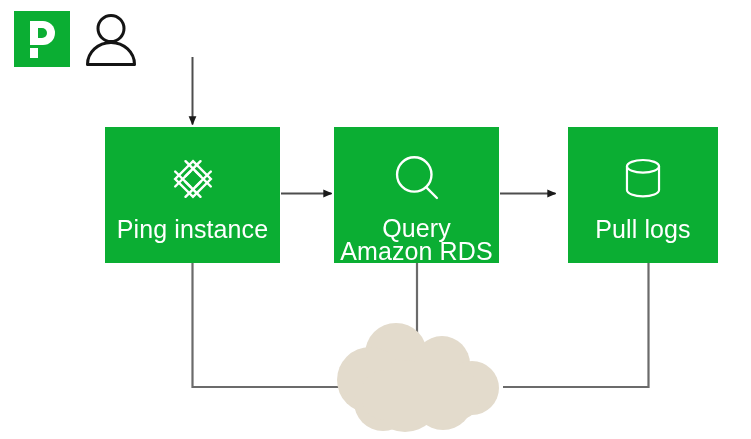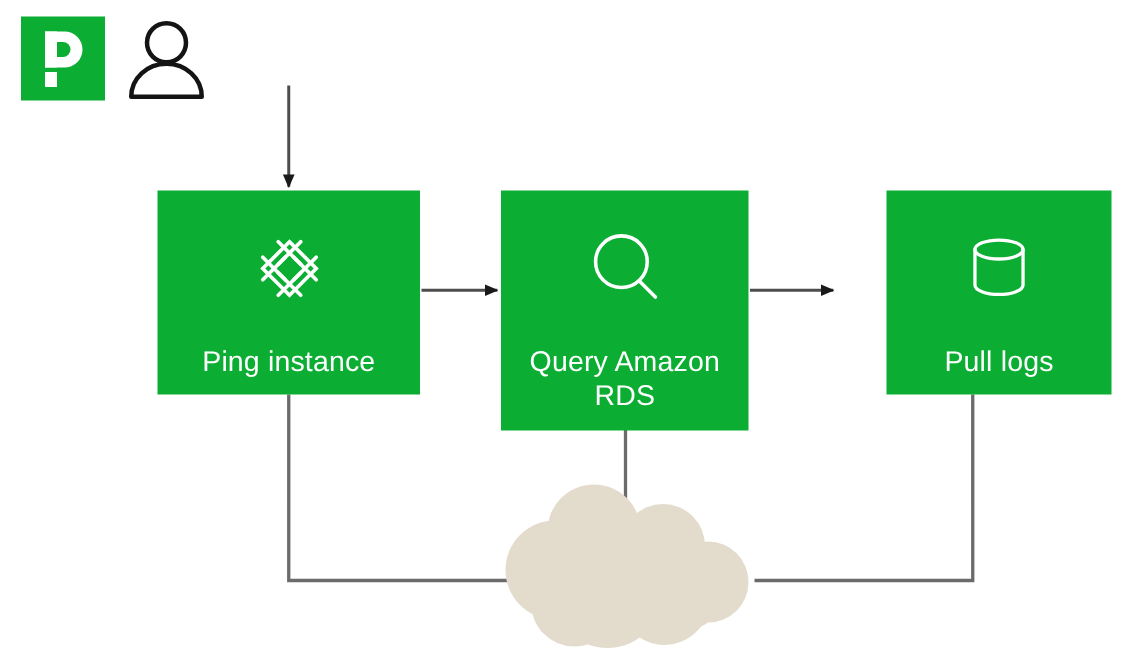--- a/index.html
+++ b/index.html
@@ -115,31 +115,31 @@
   .step-icon {
     margin-top: 21px;
     height: 62px;
     display: flex;
     align-items: center;
     justify-content: center;
   }
   .step-label {
     color: #ffffff;
     font-family: "Liberation Sans", sans-serif;
-    font-size: 19px;
+    font-size: 25px;
     line-height: 23px;
     text-align: center;
-    margin-top: 20px;
+    margin-top: 8px;
     padding: 0 6px;
     letter-spacing: 0.1px;
   }
 
   #box-ping      { left: 105px; top: 127px; width: 175px; height: 136px; }
-  #box-query     { left: 334px; top: 127px; width: 165px; height: 160px; }
-  #box-pull-logs { left: 591px; top: 127px; width: 150px; height: 136px; }
+  #box-query     { left: 334px; top: 127px; width: 165px; height: 136px; }
+  #box-pull-logs { left: 568px; top: 127px; width: 150px; height: 136px; }
 </style>
 </head>
 <body>
 
 <div id="canvas" style="--brand:#0BAE33;">
 
   <svg id="wires" viewBox="0 0 751 439" width="751" height="439" xmlns="http://www.w3.org/2000/svg">
     <defs>
       <marker id="arrowhead" markerWidth="9" markerHeight="9" refX="8.2" refY="4.5" orient="auto" markerUnits="userSpaceOnUse">
         <path d="M0,0.6 L9,4.5 L0,8.4 z" fill="#1A1A1A"></path>

